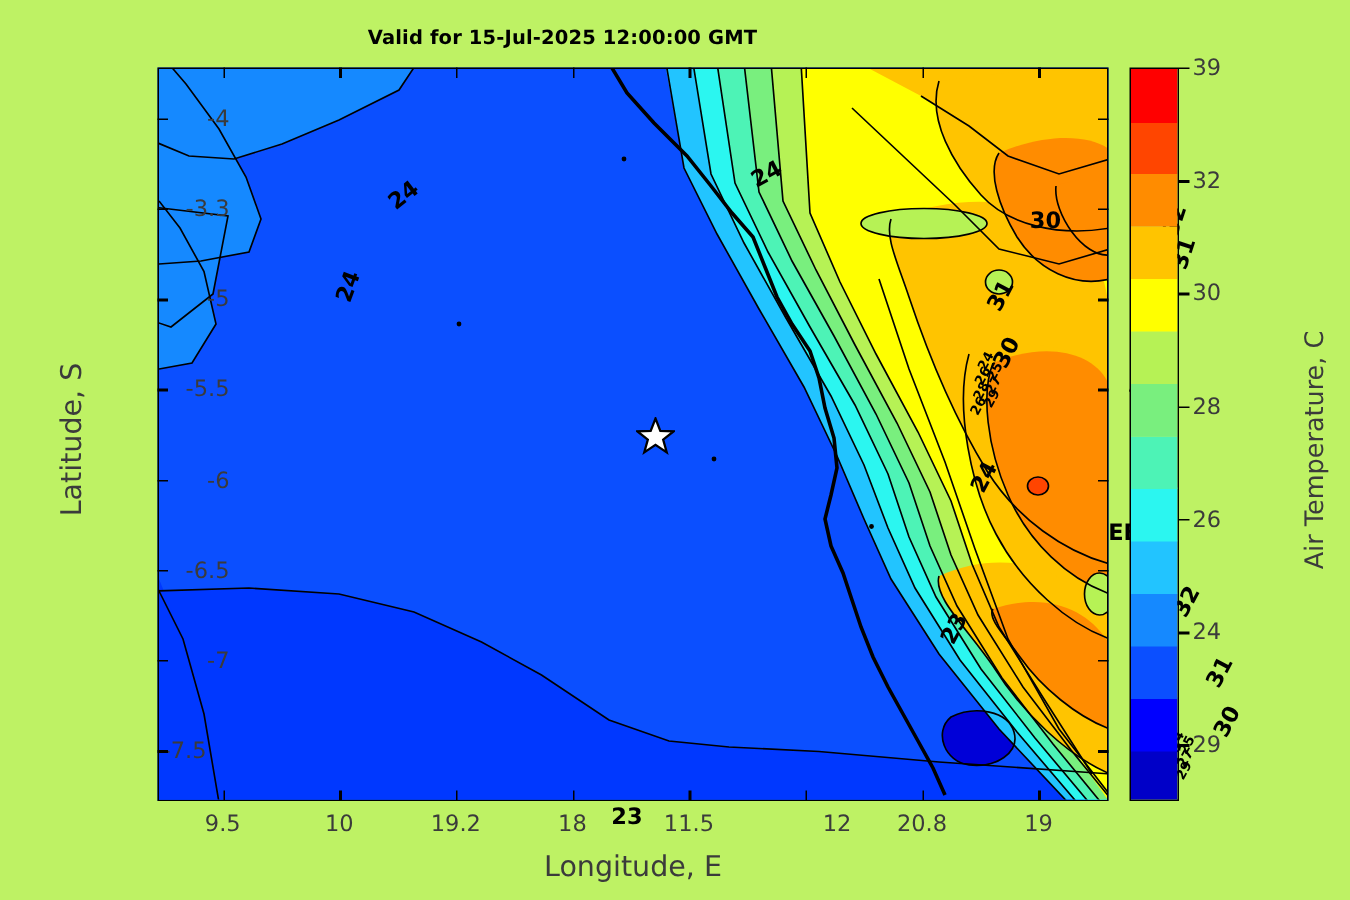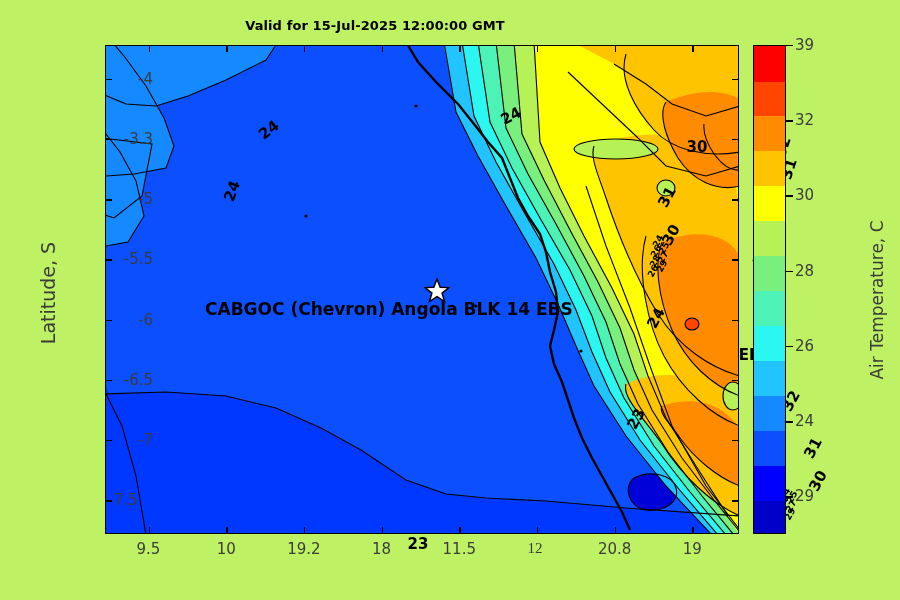--- a/index.html
+++ b/index.html
@@ -181,21 +181,20 @@
         <circle cx="370" cy="260" r="1.6" fill="#000"></circle>
         <circle cx="475" cy="305" r="1.6" fill="#000"></circle>
       </g>
     </svg>
 
     <svg style="position:absolute;left:318px;top:232px;" width="26" height="26" viewBox="0 0 26 26">
       <polygon points="13,1 16.2,9.3 25,9.6 18.1,15.1 20.5,23.6 13,18.6 5.5,23.6 7.9,15.1 1,9.6 9.8,9.3" fill="#ffffff" stroke="#000" stroke-width="1.5"></polygon>
     </svg>
   </div>
 
-  <div class="station-label" id="station-label" style="left:205px;top:299px;">CABGOC (Chevron) Angola BLK 14 EBS</div>
 
   <div id="contour-label-layer">
       <div class="clab" style="left: 269px; top: 130px; transform: translate(-50%, -50%) rotate(-38deg);">24</div>
       <div class="clab" style="left: 232px; top: 191px; transform: translate(-50%, -50%) rotate(-70deg);">24</div>
       <div class="clab" style="left: 511px; top: 116px; transform: translate(-50%, -50%) rotate(-28deg);">24</div>
       <div class="clab" style="left: 697px; top: 147px; transform: translate(-50%, -50%) rotate(0deg);">30</div>
       <div class="clab" style="left: 783px; top: 147px; transform: translate(-50%, -50%) rotate(-72deg);">32</div>
       <div class="clab" style="left: 789px; top: 169px; transform: translate(-50%, -50%) rotate(-72deg);">31</div>
       <div class="clab" style="left: 667px; top: 197px; transform: translate(-50%, -50%) rotate(-62deg);">31</div>
       <div class="clab" style="left: 671px; top: 235px; transform: translate(-50%, -50%) rotate(-62deg);">30</div>
@@ -256,31 +255,32 @@
       <div class="xtick-mark-t" style="left: 226.206px;"></div>
       <div class="xtick" style="left: 303.902px;">19.2</div>
       <div class="xtick-mark" style="left: 303.902px;"></div>
       <div class="xtick-mark-t" style="left: 303.902px;"></div>
       <div class="xtick" style="left: 381.598px;">18</div>
       <div class="xtick-mark" style="left: 381.598px;"></div>
       <div class="xtick-mark-t" style="left: 381.598px;"></div>
       <div class="xtick" style="left: 459.294px;">11.5</div>
       <div class="xtick-mark" style="left: 459.294px;"></div>
       <div class="xtick-mark-t" style="left: 459.294px;"></div>
-      <div class="xtick" style="left: 535px; font-family: Liberation Serif, serif;">12</div>
+      <div class="xtick" style="left: 558px;">12</div>
       <div class="xtick-mark" style="left: 536.99px;"></div>
       <div class="xtick-mark-t" style="left: 536.99px;"></div>
       <div class="xtick" style="left: 614.686px;">20.8</div>
       <div class="xtick-mark" style="left: 614.686px;"></div>
       <div class="xtick-mark-t" style="left: 614.686px;"></div>
       <div class="xtick" style="left: 692.382px;">19</div>
       <div class="xtick-mark" style="left: 692.382px;"></div>
       <div class="xtick-mark-t" style="left: 692.382px;"></div>
     </div>
 
+  <div class="xlabel">Longitude, E</div>
   <div class="ylabel">Latitude, S</div>
 
   <div class="cbar" id="cbar">
       <div class="cband" style="top: 454.071px; height: 35.5286px; background: rgb(0, 0, 200);"></div>
       <div class="cband" style="top: 419.143px; height: 35.5286px; background: rgb(0, 0, 255);"></div>
       <div class="cband" style="top: 384.214px; height: 35.5286px; background: rgb(11, 79, 255);"></div>
       <div class="cband" style="top: 349.286px; height: 35.5286px; background: rgb(21, 137, 255);"></div>
       <div class="cband" style="top: 314.357px; height: 35.5286px; background: rgb(34, 196, 255);"></div>
       <div class="cband" style="top: 279.429px; height: 35.5286px; background: rgb(43, 246, 240);"></div>
       <div class="cband" style="top: 244.5px; height: 35.5286px; background: rgb(77, 243, 182);"></div>

